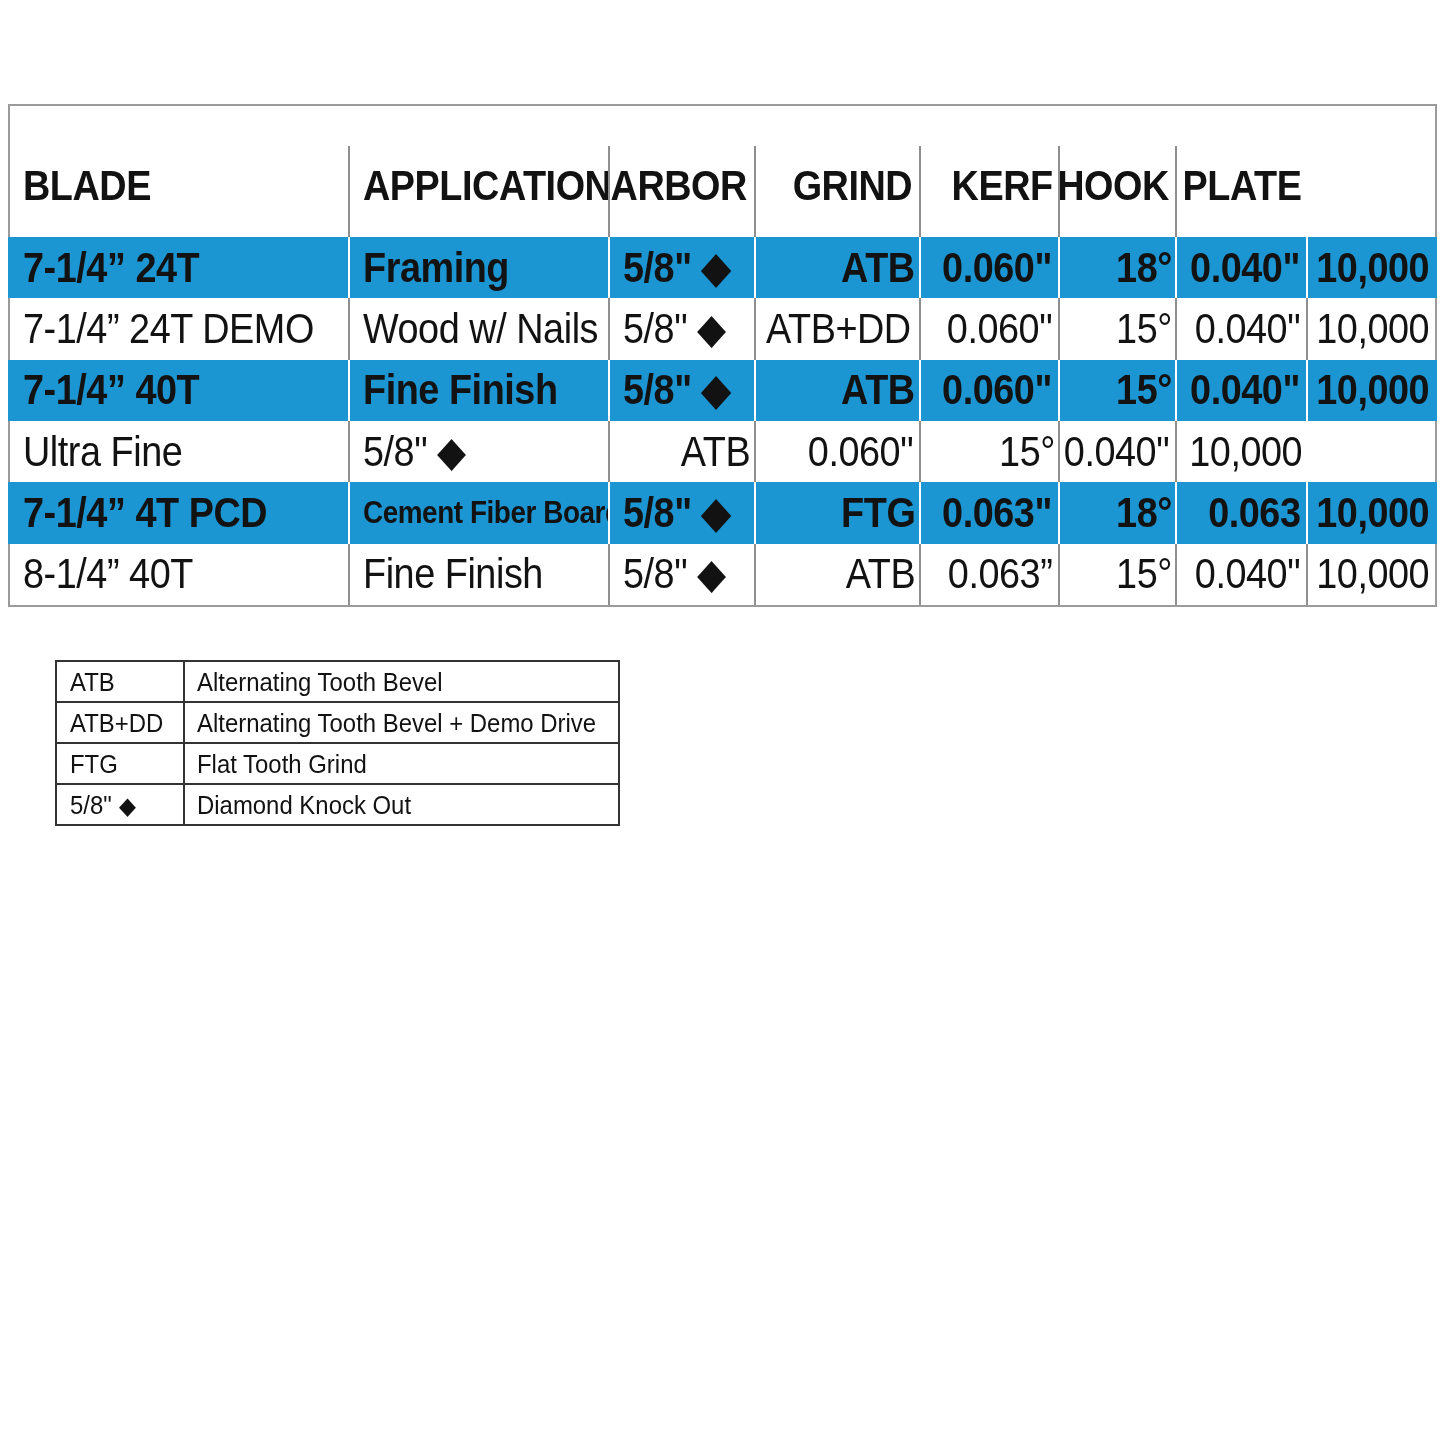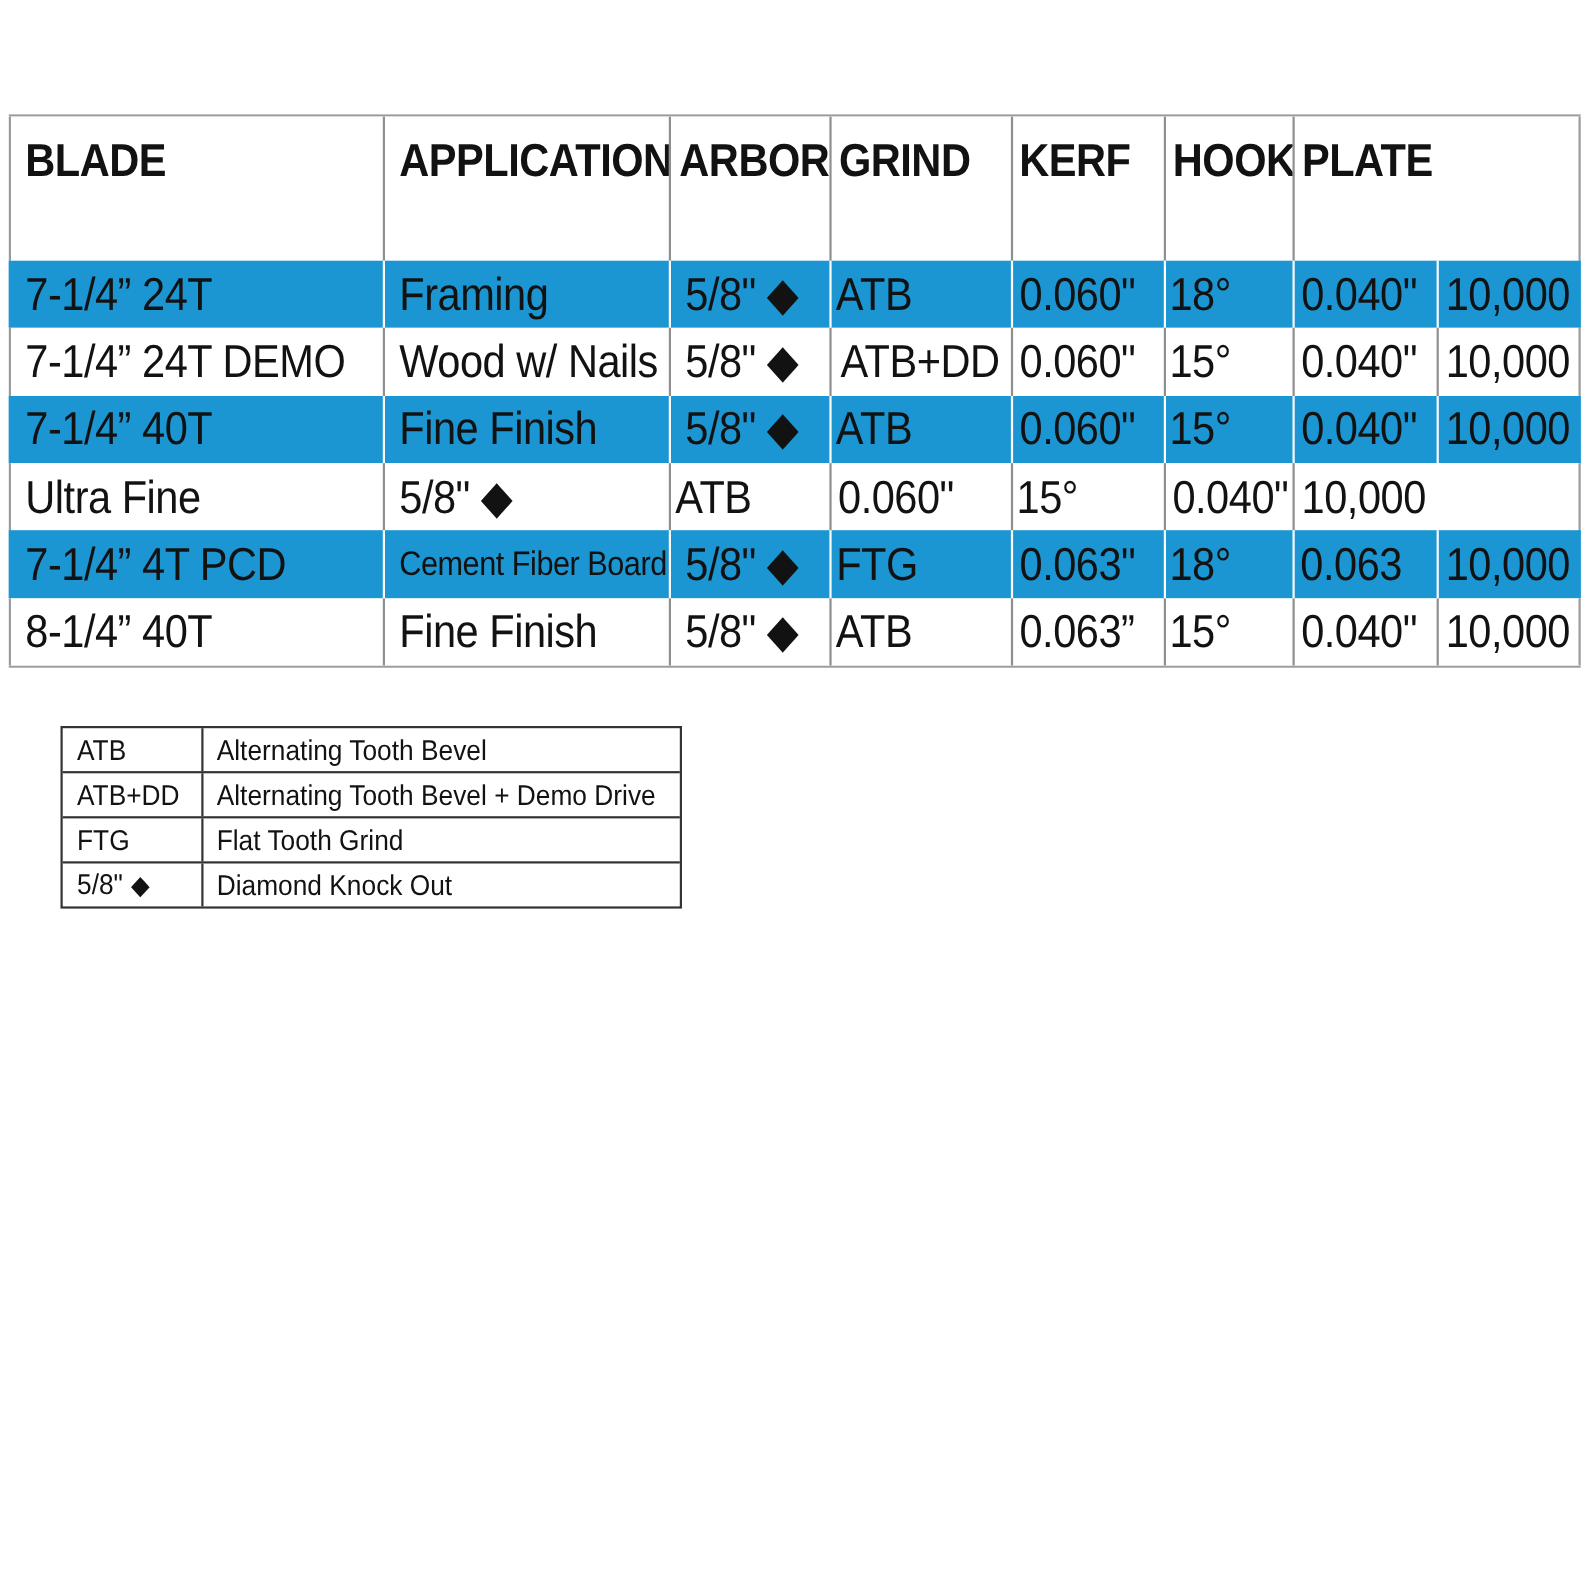--- a/index.html
+++ b/index.html
@@ -37,34 +37,35 @@
     border-left: 2px solid #9b9b9b;
     border-right: 2px solid #9b9b9b;
   }
   .row.header { flex: 0 0 131px; background: #ffffff; }
   .row.data   { flex: 1; }
   .row.white  { background: #ffffff; }
   .row.blue   {
     background: var(--hl, #1C96D3);
     border-left-color: var(--hl, #1C96D3);
     border-right-color: var(--hl, #1C96D3);
+    font-weight: bold;
   }
   .cell {
     display: flex;
     align-items: center;
     box-sizing: border-box;
     border-right: 2px solid #8f8f8f;
     overflow: hidden;
   }
   .cell:last-child { border-right: none; }
   .row.blue .cell { border-right-color: #ffffff; }
-  .row.header .cell { align-items: flex-start; padding-top: 18px; }
+  .row.header .cell { align-items: flex-start; padding-top: 18px; margin-top: 40px; }
 
   .cell.left   { justify-content: flex-start; padding-left: 13px; }
-  .cell.center { justify-content: flex-start; }
+  .cell.center { justify-content: flex-end; }
 
   .txt {
     font-size: 42px;
     line-height: 1.05;
     white-space: nowrap;
     transform: scaleX(0.9);
     transform-origin: center center;
     letter-spacing: -0.5px;
   }
   .cell.left .txt { transform-origin: left center; }

